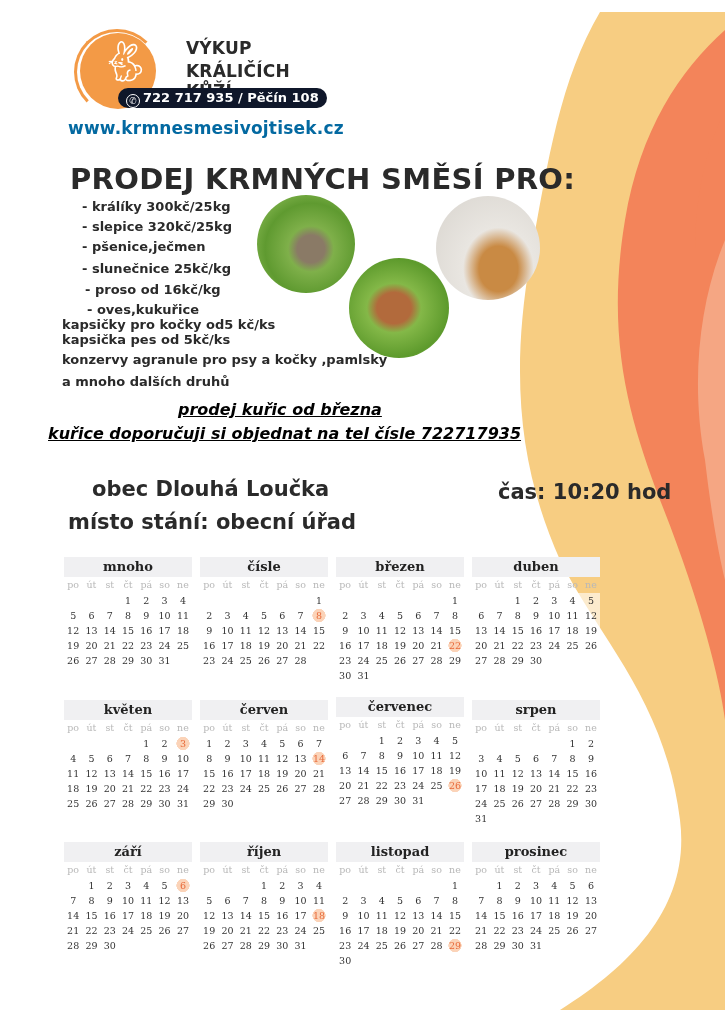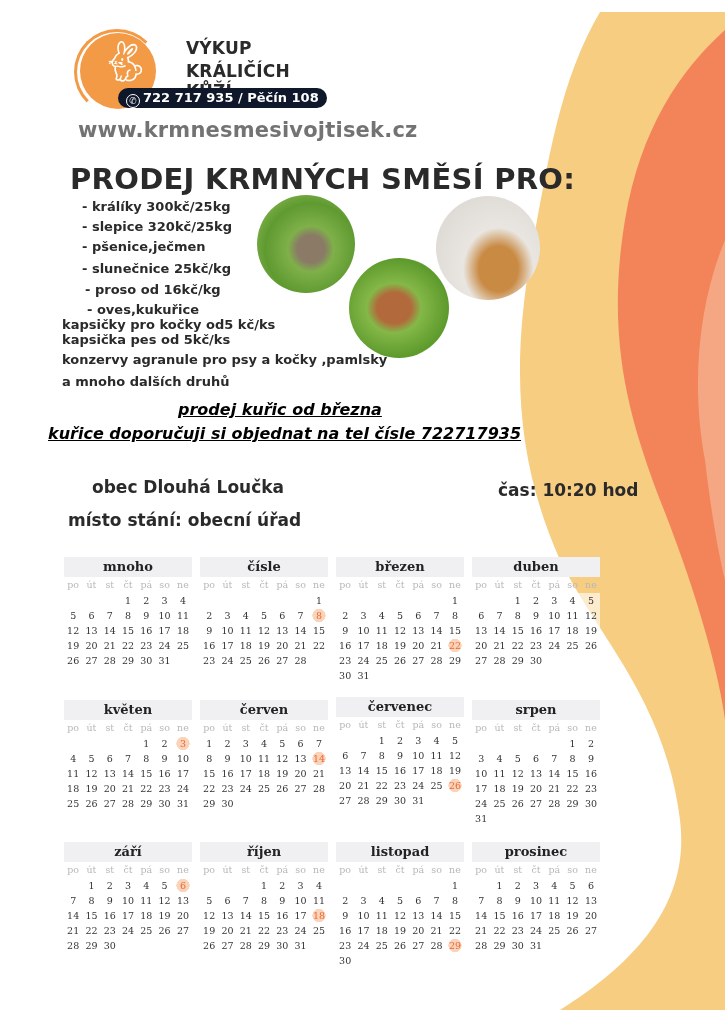--- a/index.html
+++ b/index.html
@@ -7,30 +7,30 @@
   .waves { position:absolute; left:0; top:0; width:725px; height:1024px; z-index:0; }
   .logo { position:absolute; left:80px; top:33px; width:260px; height:80px; z-index:2; }
   .logo-circle { position:absolute; left:0; top:0; width:76px; height:76px; border-radius:50%; background:#f39a46; }
   .logo-arc { position:absolute; left:-6px; top:-4px; width:86px; height:86px; border-radius:50%; border:3px solid #f39a46; border-right-color:transparent; border-bottom-color:transparent; box-sizing:border-box; }
   .logo-rabbit { position:absolute; left:20px; top:8px; font-size:40px; color:#fff; line-height:1; }
   .logo-title1, .logo-title2 { position:absolute; left:82px; font-family:"DejaVu Sans", sans-serif; font-weight:bold; color:#2a2a2a; font-size:17px; letter-spacing:0.2px;margin-left:24px; }
   .logo-title1 { top:5px; }
   .logo-title2 { top:28px; }
   .logo-pill { position:absolute; left:38px; top:55px; height:20px; padding:0 8px 0 8px; background:#0f172a; border-radius:10px; color:#fff; font-weight:bold; font-size:13px; line-height:20px; white-space:nowrap; }
   .phone-icon { display:inline-block; width:12px; height:12px; border:1.5px solid #fff; border-radius:50%; font-size:9px; line-height:12px; text-align:center; margin-right:3px; vertical-align:-2px; }
-  .url { position:absolute; left:68px; top:118px; font-size:21px; font-weight:bold; color:#737373; z-index:2; letter-spacing:0.2px;margin-left:10px; }
+  .url { position:absolute; left:68px; top:118px; font-size:17px; font-weight:bold; color:#0369a1; z-index:2; letter-spacing:0.2px; }
   .headline { position:absolute; left:70px; top:162px; font-size:29px; font-weight:bold; color:#2a2a2a; z-index:2; letter-spacing:0.3px; }
   .products { position:absolute; z-index:2; font-weight:bold; font-size:13px; color:#2a2a2a; }
   .products div { position:absolute; white-space:nowrap; }
   .photo { position:absolute; border-radius:50%; z-index:2; overflow:hidden; }
   .photo-rabbit { left:257px; top:195px; width:98px; height:98px; background:radial-gradient(circle at 55% 55%, #8a7a66 0 18%, #7fb04a 30%, #5f9a30 60%, #9cc864 100%); }
   .photo-hen { left:349px; top:258px; width:100px; height:100px; background:radial-gradient(ellipse at 45% 50%, #b26a3c 0 22%, #84b848 35%, #5d9a2c 70%, #a8d070 100%); }
   .photo-pets { left:436px; top:196px; width:104px; height:104px; background:radial-gradient(ellipse at 60% 70%, #c98a44 0 22%, #e9e6e1 40%, #d8d4ce 100%); }
   .promo { position:absolute; z-index:2; color:#000000; font-style:italic; font-weight:bold; font-size:16px; text-decoration:underline; white-space:nowrap; }
-  .place { position:absolute; z-index:2; font-weight:bold; color:#2a2a2a; font-size:17px; white-space:nowrap; }
+  .place { position:absolute; z-index:2; font-weight:bold; color:#2a2a2a; font-size:21px; white-space:nowrap; }
   .cal-grid { position:absolute; left:64px; top:557px; width:536px; z-index:2; }
   .month { position:absolute; width:128px; }
   .month-name { height:20px; background:#f0f0f2; text-align:center; font-family:"DejaVu Serif", serif; font-weight:bold; font-size:13px; line-height:20px; color:#222; }
   .dow { display:grid; grid-template-columns:repeat(7, 18.3px); font-family:"DejaVu Serif", serif; font-size:9.5px; color:#b8b8b8; height:16px; line-height:16px; }
   .dow span, .days span { text-align:center; }
   .days { display:grid; grid-template-columns:repeat(7, 18.3px); grid-auto-rows:15px; font-family:"DejaVu Serif", serif; font-size:9.5px; color:#333; line-height:15px; background:rgba(255,255,255,0.6); }
   .days span.hl { color:#e86a3a; background:radial-gradient(circle, #fbd3b8 0 55%, transparent 58%); }
 </style>
 </head>
 <body>

